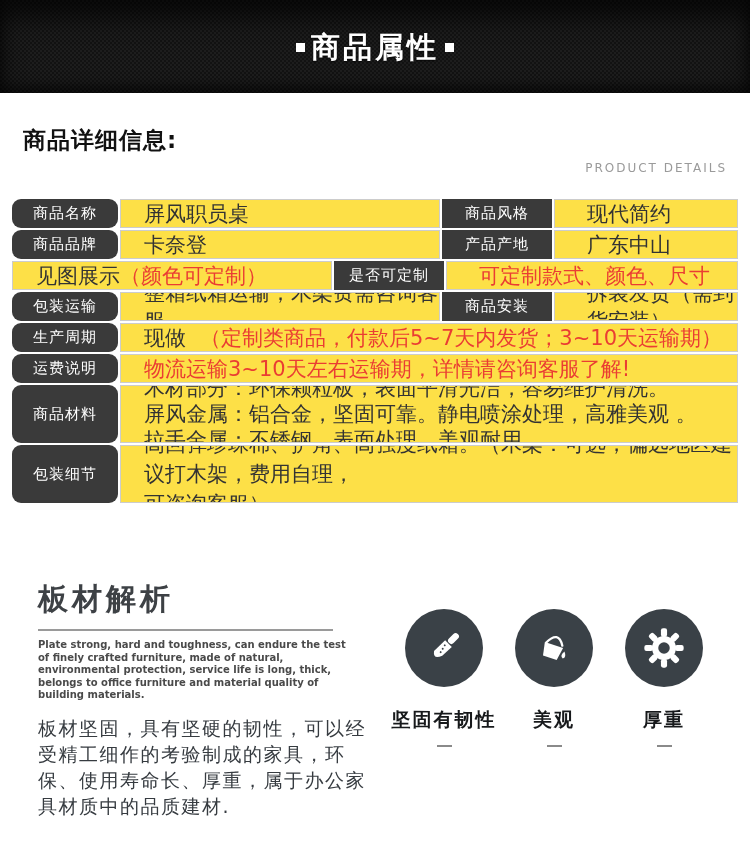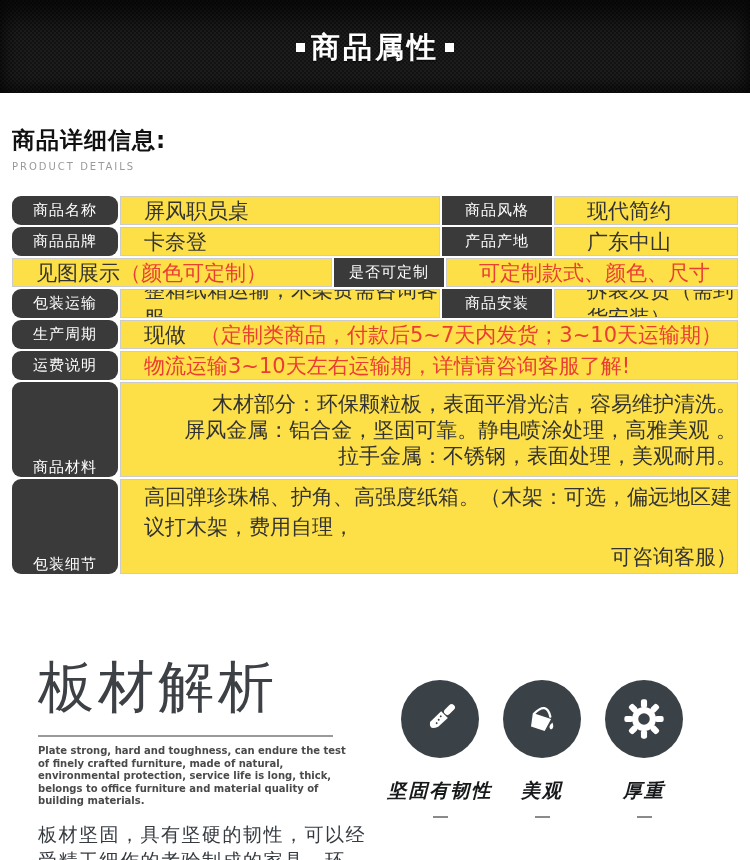--- a/index.html
+++ b/index.html
@@ -18,29 +18,29 @@
     box-shadow: inset 0 18px 22px rgba(0,0,0,.65), inset 0 -8px 12px rgba(0,0,0,.5);
     display:flex; align-items:center; justify-content:center;
   }
   .banner-inner { display:flex; align-items:center; gap:6px; margin-top:2px; }
   .sq { width:9px; height:9px; background:#fff; }
   .banner-title { color:#fff; font-size:29px; font-weight:bold; letter-spacing:3px;
     text-shadow:0 1px 2px rgba(0,0,0,.8); }
 
   
   .content { padding:0 12px; }
-  .section-header { margin:32px 0 24px; }
+  .section-header { margin:32px 11px 24px; }
   .section-title { font-size:23px; font-weight:bold; color:#111; letter-spacing:1px; }
-  .section-subtitle { margin-top:5px; font-size:10px; color:#9a9a9a; letter-spacing:2px; }
+  .section-subtitle { margin-top:5px; font-size:12px; color:#9a9a9a; letter-spacing:2px;text-align:right; }
 
   
   .attr-table { width:726px; }
   .trow { display:flex; gap:2px; margin-bottom:2px; }
   .h29 .cell { height:29px; }
-  .h79 .cell { height:95px;align-items:flex-end; }
+  .h79 .cell { height:58px; }
   .lcell {
     background:#3a3a3a; color:#fff; font-size:15px;
     display:flex; align-items:center; justify-content:center;
     flex:0 0 auto; letter-spacing:1px;
   }
   .w106 { width:106px;border-radius:9px; }
   .w110 { width:110px; }
   .vcell {
     background:#fde047; border:1px solid #ccc; color:#333; font-size:21px;
     display:flex; align-items:center; padding-left:23px; overflow:hidden;
@@ -49,32 +49,32 @@
   .vright { flex:1 1 auto;padding-left:32px; }
   .vfull { flex:1 1 auto; }
   .red { color:#ea3d33; }
   .ml-lg { margin-left:14px; }
   .multiline { flex-direction:column; align-items:flex-start; justify-content:center; }
   .multiline div { line-height:26px; }
   .multiline.loose div { line-height:30px; }
 
   
   .analysis { position:relative; margin-top:76px; padding-left:38px; height:300px; }
-  .analysis-title { font-size:56px; font-weight:400; color:#3d4145; letter-spacing:4px; }
+  .analysis-title { font-size:30px; font-weight:700; color:#3d4145; letter-spacing:4px; }
   .rule { width:295px; height:2px; background:#9a9a9a; margin-top:9px; }
   .english {
     width:308px; margin-top:8px;
     font-size:10px; font-weight:bold; color:#4a4a4a; line-height:12.5px;
   }
   .paragraph {
     width:336px; margin-top:13px;
     font-size:19px; color:#363b40; line-height:26px; letter-spacing:1.5px; font-weight:500;
   }
 
-  .features { position:absolute; top:30px; right:56px; display:flex; gap:2px;font-style:italic; }
+  .features { position:absolute; top:30px; right:36px; display:flex; gap:10px; }
   .feature { width:100px; display:flex; flex-direction:column; align-items:center; }
   .circle {
     width:78px; height:78px; border-radius:50%; background:#3a4147;
     display:flex; align-items:center; justify-content:center;
   }
   .flabel { margin-top:20px; font-size:19px; font-weight:bold; color:#17191b;
     letter-spacing:2px; white-space:nowrap; }
   .dash { width:15px; height:2px; background:#8a8a8a; margin-top:12px; }
 </style>
 </head>

